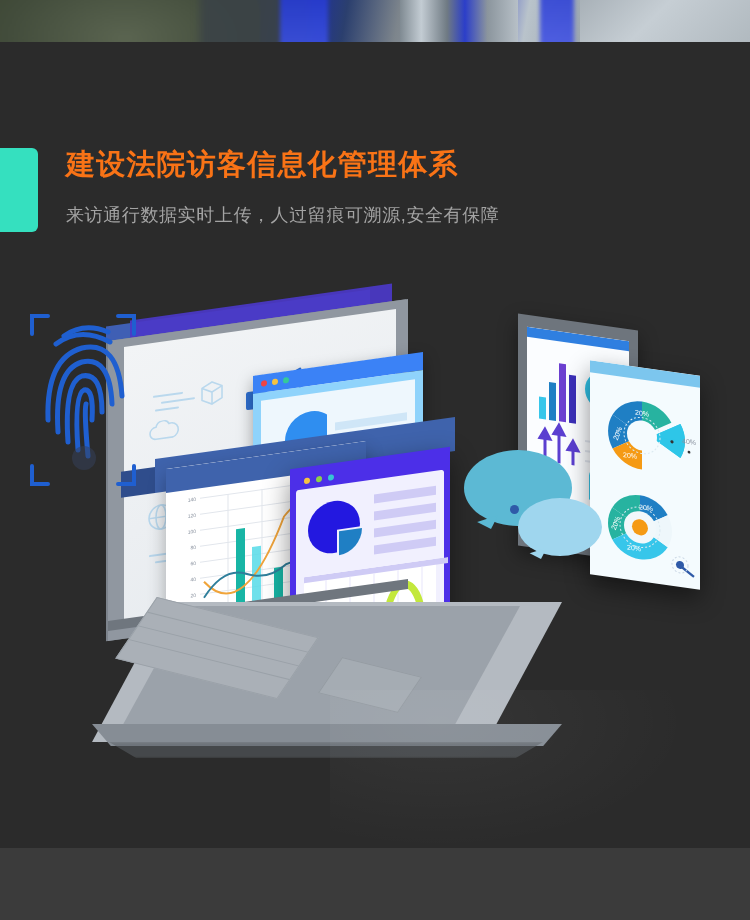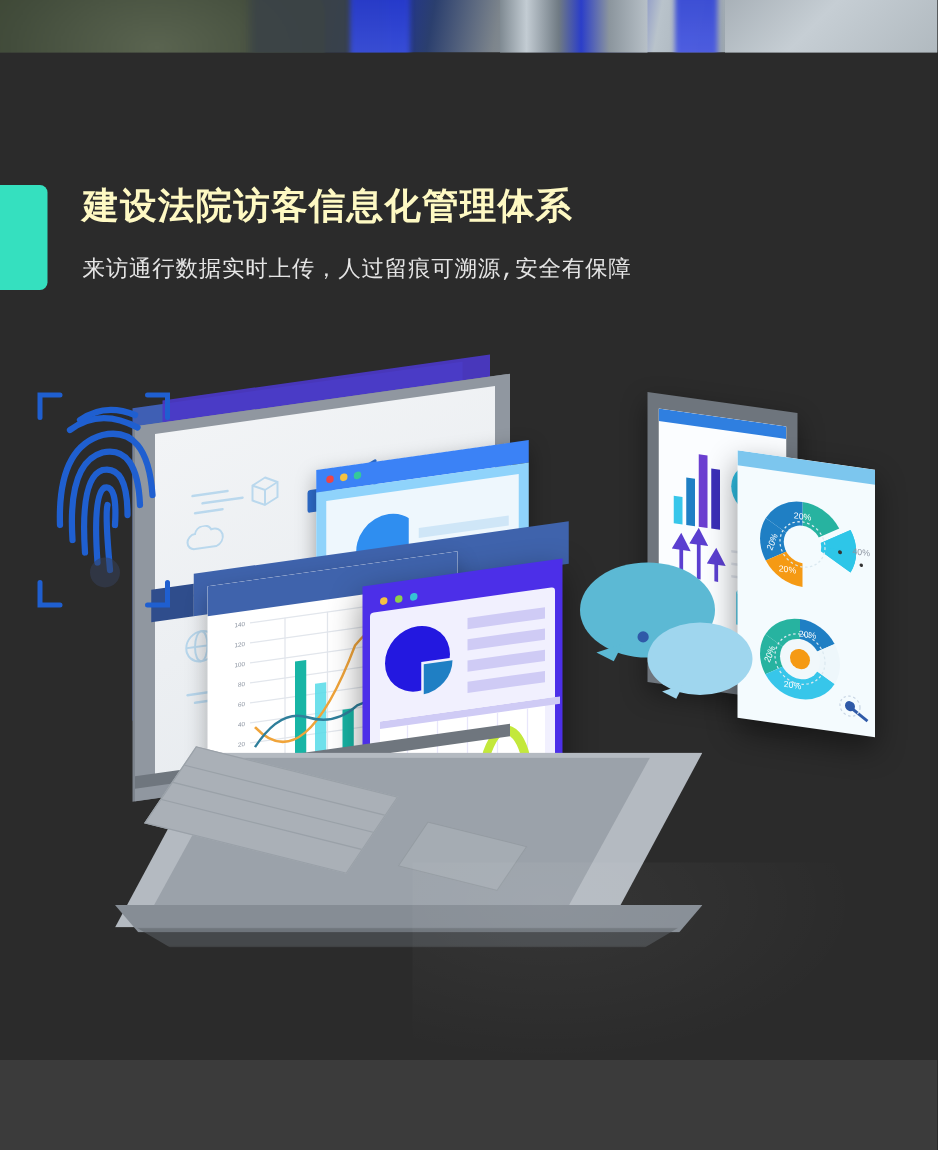--- a/index.html
+++ b/index.html
@@ -60,27 +60,27 @@
   }
 
   
   .accent-bar{
     position:absolute;left:0;top:148px;width:38px;height:84px;
     background:#35e0bf;
     border-radius:0 6px 6px 0;
   }
   .title{
     position:absolute;left:66px;top:145px;
-    font-size:29px;font-weight:bold;color:#fef9c3;
+    font-size:29px;font-weight:bold;color:#f97316;
     letter-spacing:1.2px;white-space:nowrap;
   }
   .subtitle{
     position:absolute;left:66px;top:203px;
-    font-size:18px;color:#e5e5e5;
-    letter-spacing:.6px;white-space:nowrap;font-family:Liberation Mono, monospace;
+    font-size:18px;color:#a3a3a3;
+    letter-spacing:.6px;white-space:nowrap;
   }
 
   
   .stage{position:absolute;left:0;top:250px;width:750px;height:600px;}
 
   
   .panel{position:absolute;}
   .panel-a{
     left:106px;top:58px;width:264px;height:250px;
     background:#3f5fb4;

